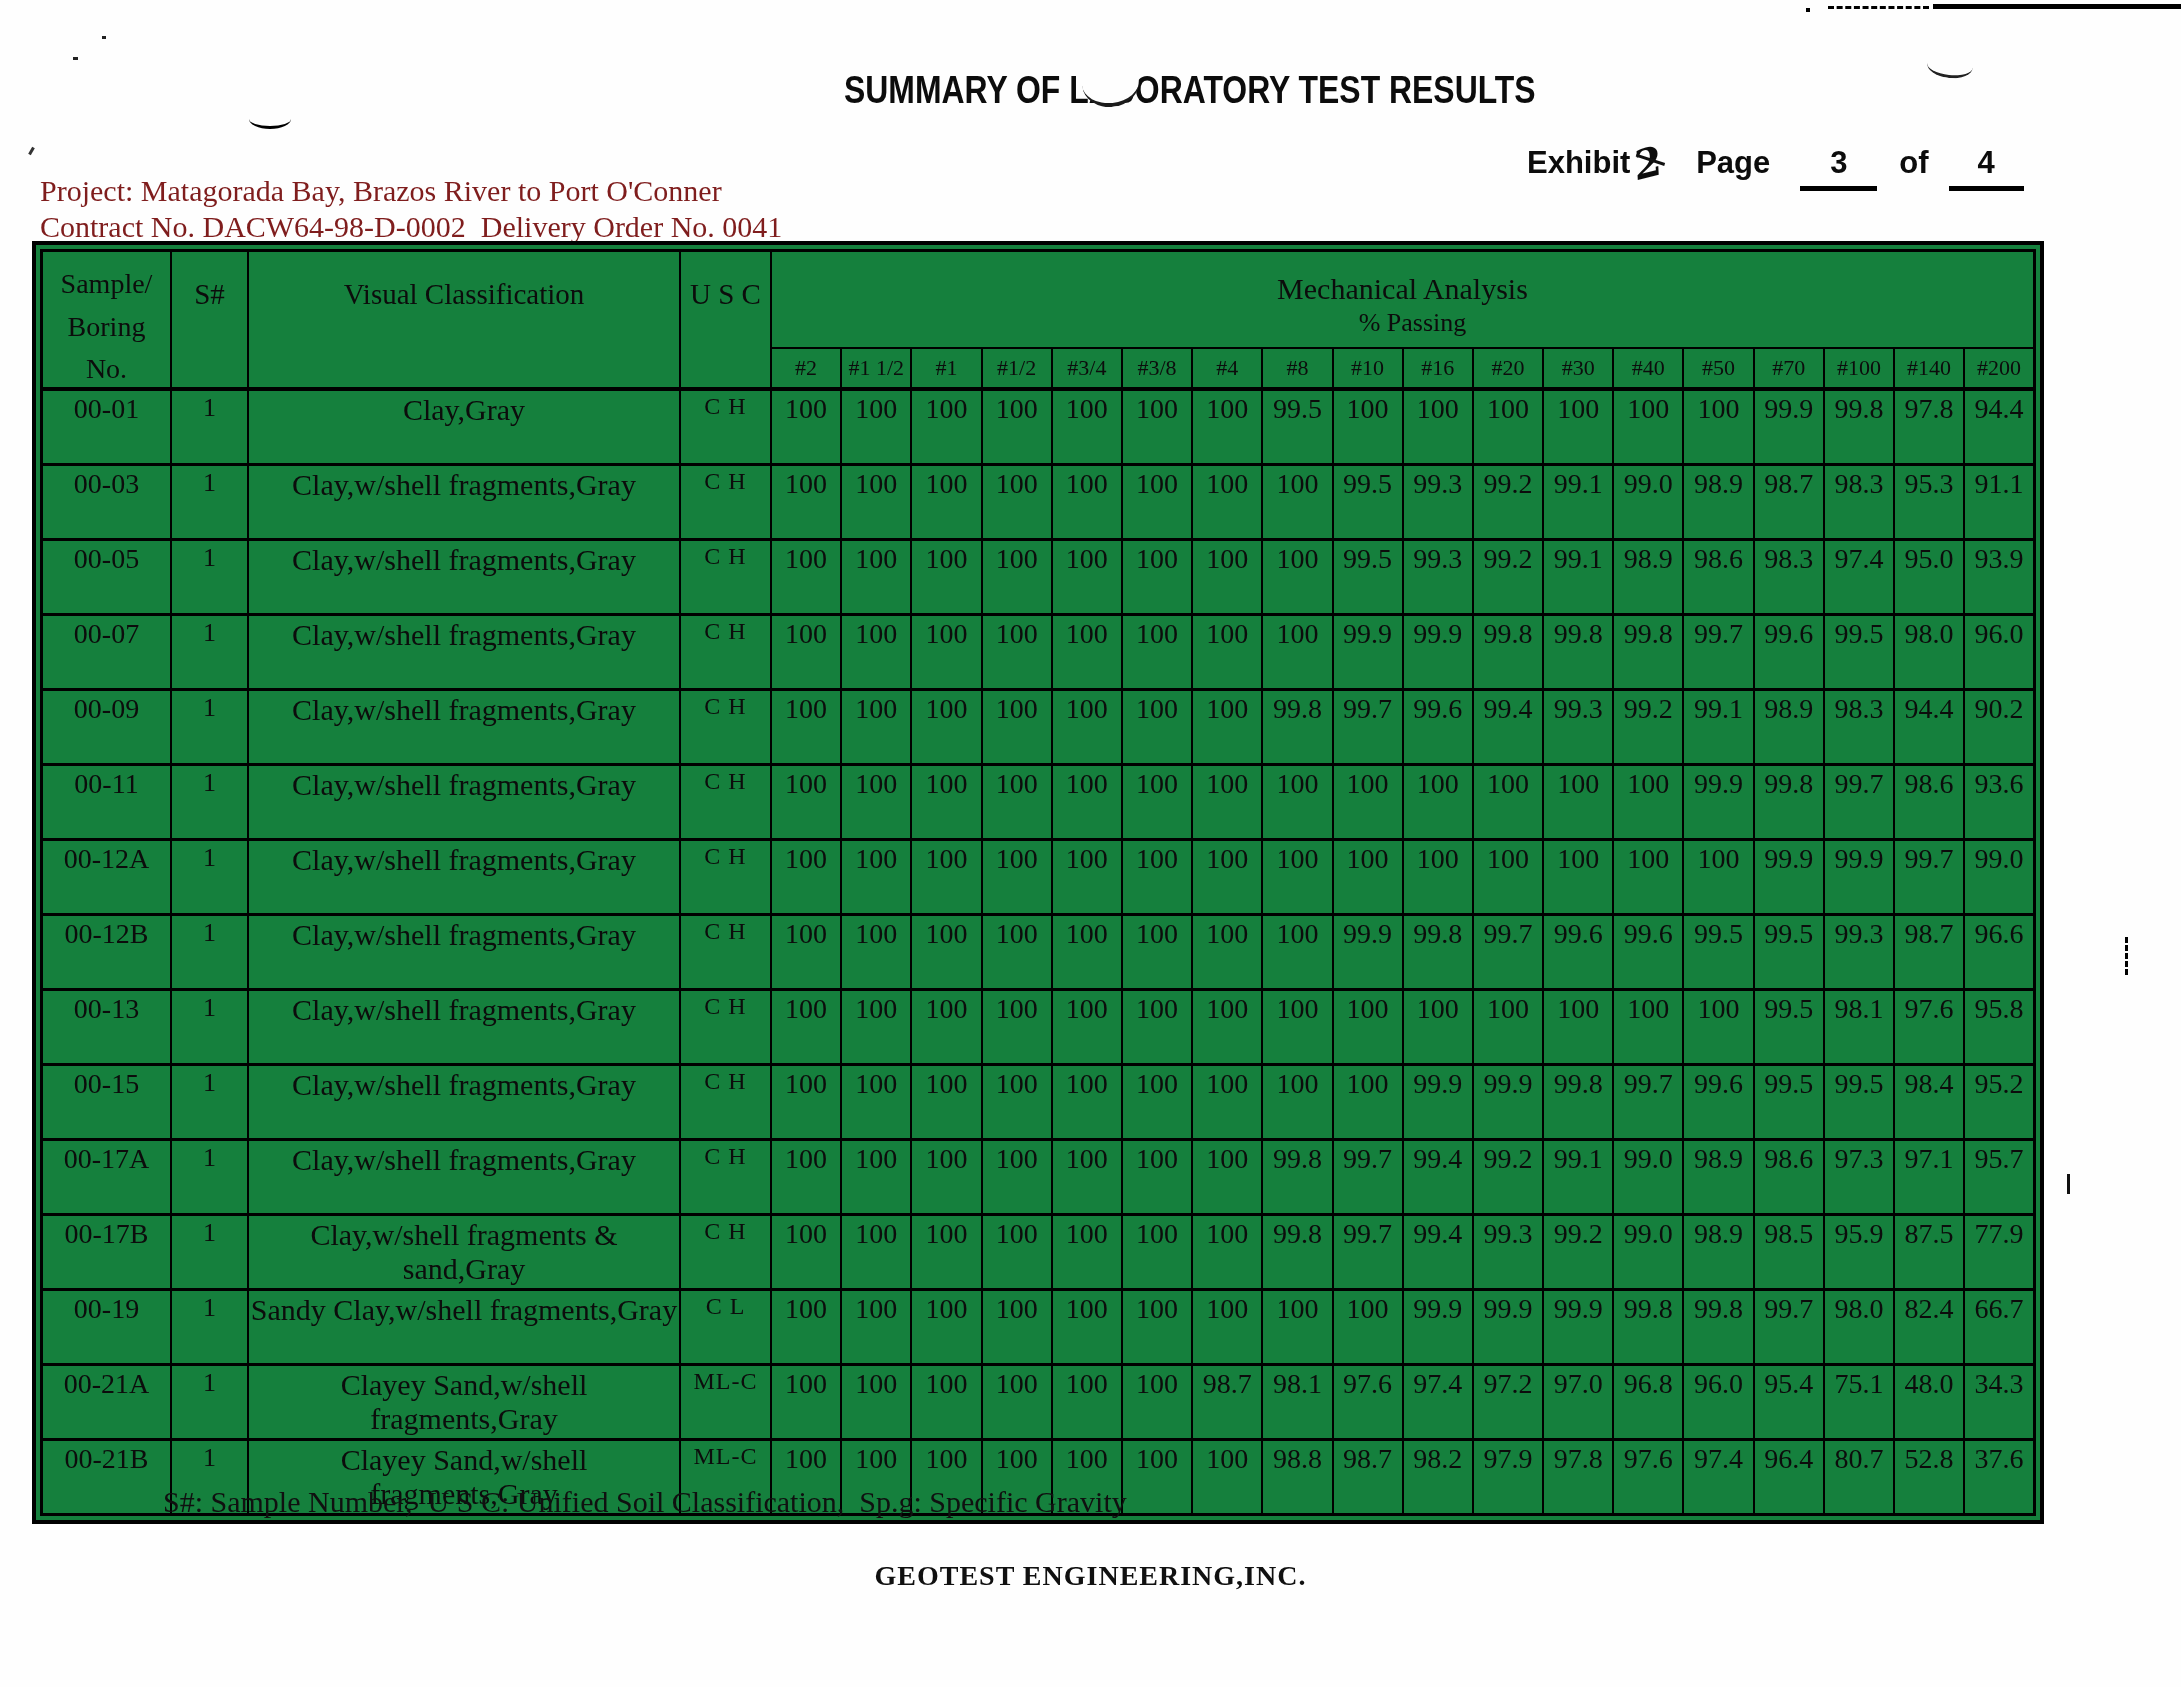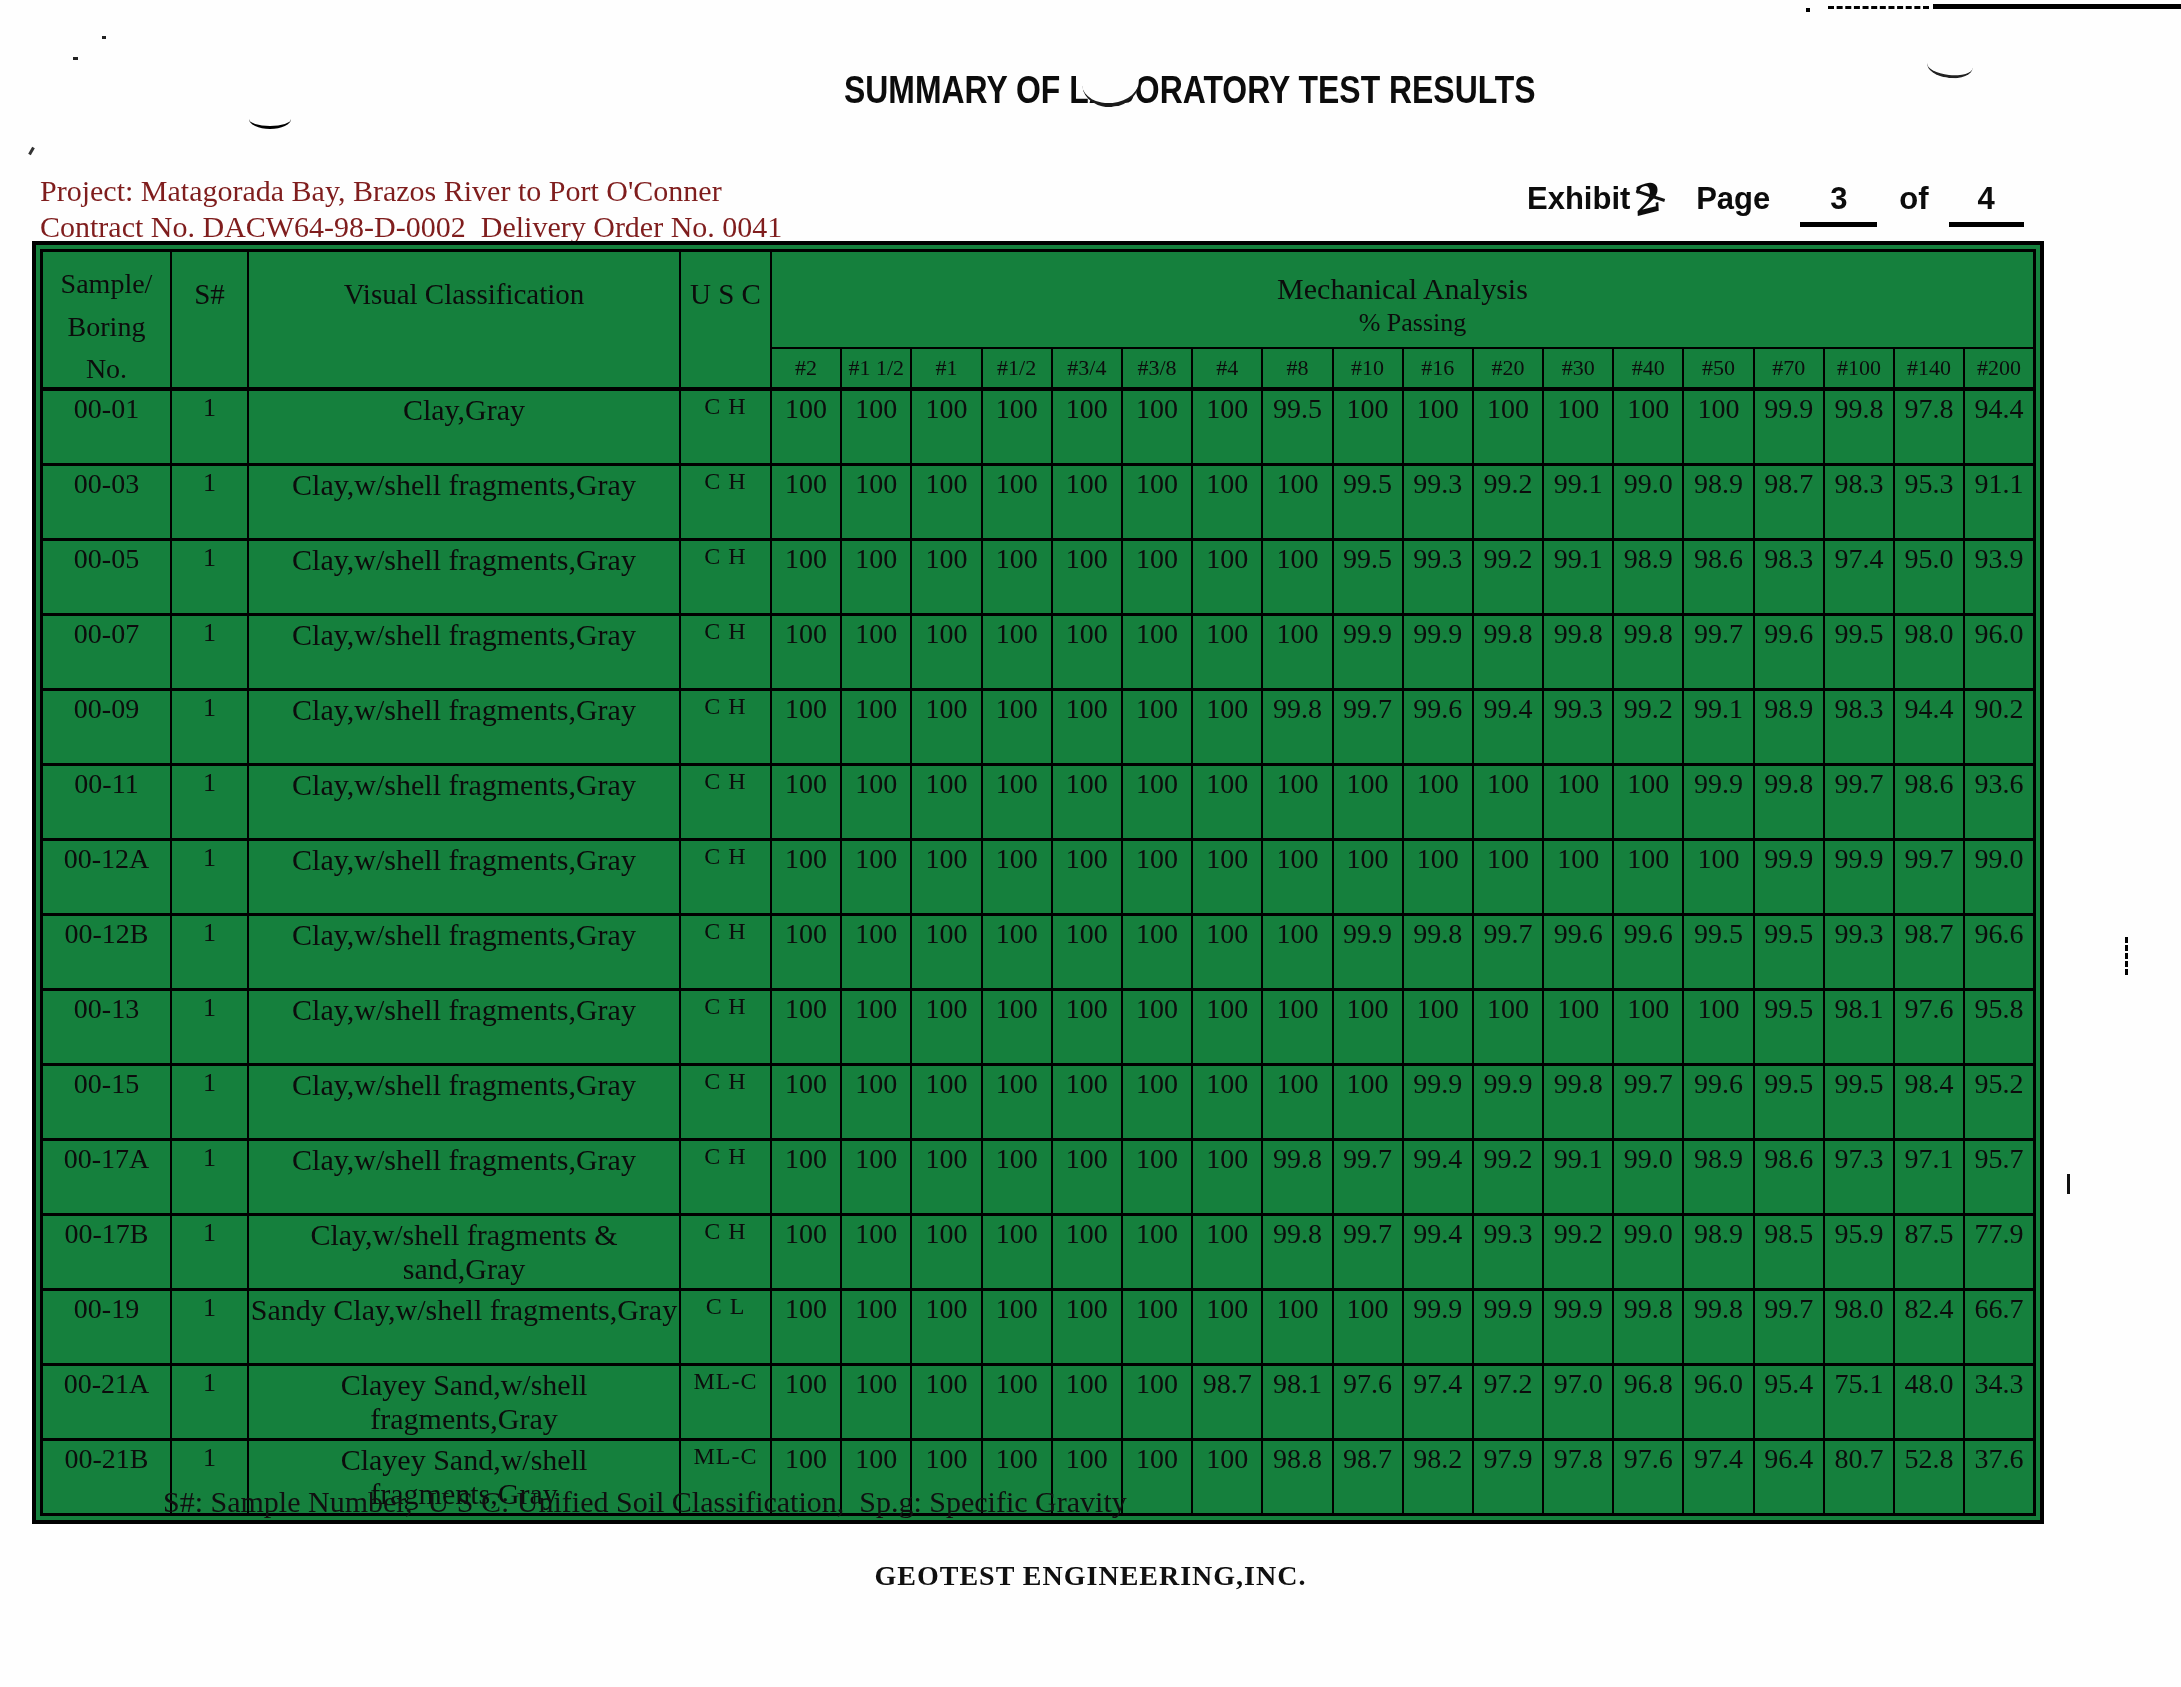--- a/index.html
+++ b/index.html
@@ -13,21 +13,21 @@
     font-family:"Liberation Sans", sans-serif; font-weight:bold; font-size:38px;
     transform:scaleX(0.84); transform-origin:left top; white-space:pre; color:#0c0c0c;
   }
   .title-smudge {
     position:absolute; left:1082px; top:59px; width:57px; height:44px;
     background:#fefefe; border-bottom:4px solid #1c1c1c; border-radius:50%;
     transform:rotate(-6deg);
   }
   .exhibit-row {
     position:absolute; left:1527px; top:135px; display:flex; align-items:baseline;
-    font-family:"Liberation Sans", sans-serif; font-weight:bold; font-size:31px; color:#0c0c0c;margin-top:36px;
+    font-family:"Liberation Sans", sans-serif; font-weight:bold; font-size:31px; color:#0c0c0c;
   }
   .exhibit-row .lbl { white-space:pre; }
   .exh-num {
     display:inline-block; position:relative; top:4px; margin-left:4px;
     font-family:"DejaVu Serif", serif; font-style:italic; font-weight:bold; font-size:40px;
     transform:rotate(-14deg);
   }
   .exh-num .strike {
     position:absolute; left:2px; top:20px; width:30px; height:3px; background:#111;
     transform:rotate(32deg);

